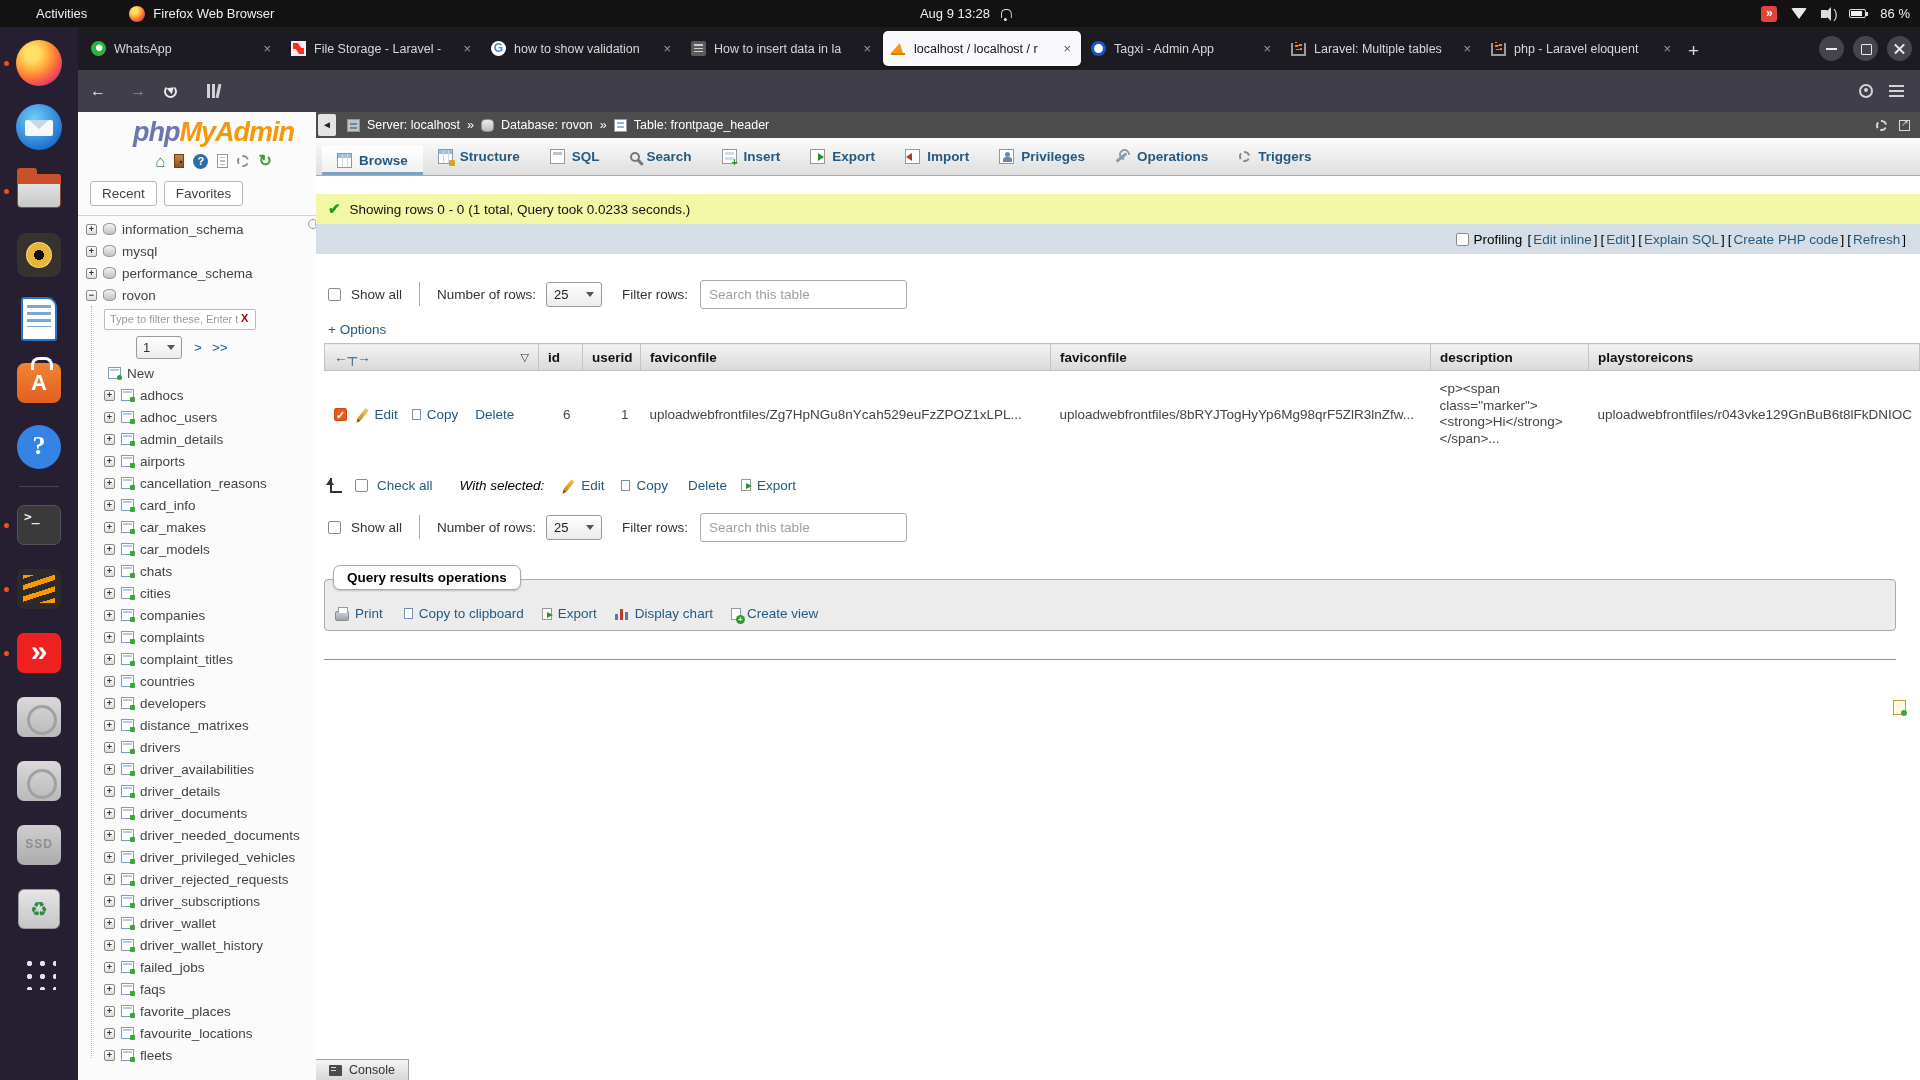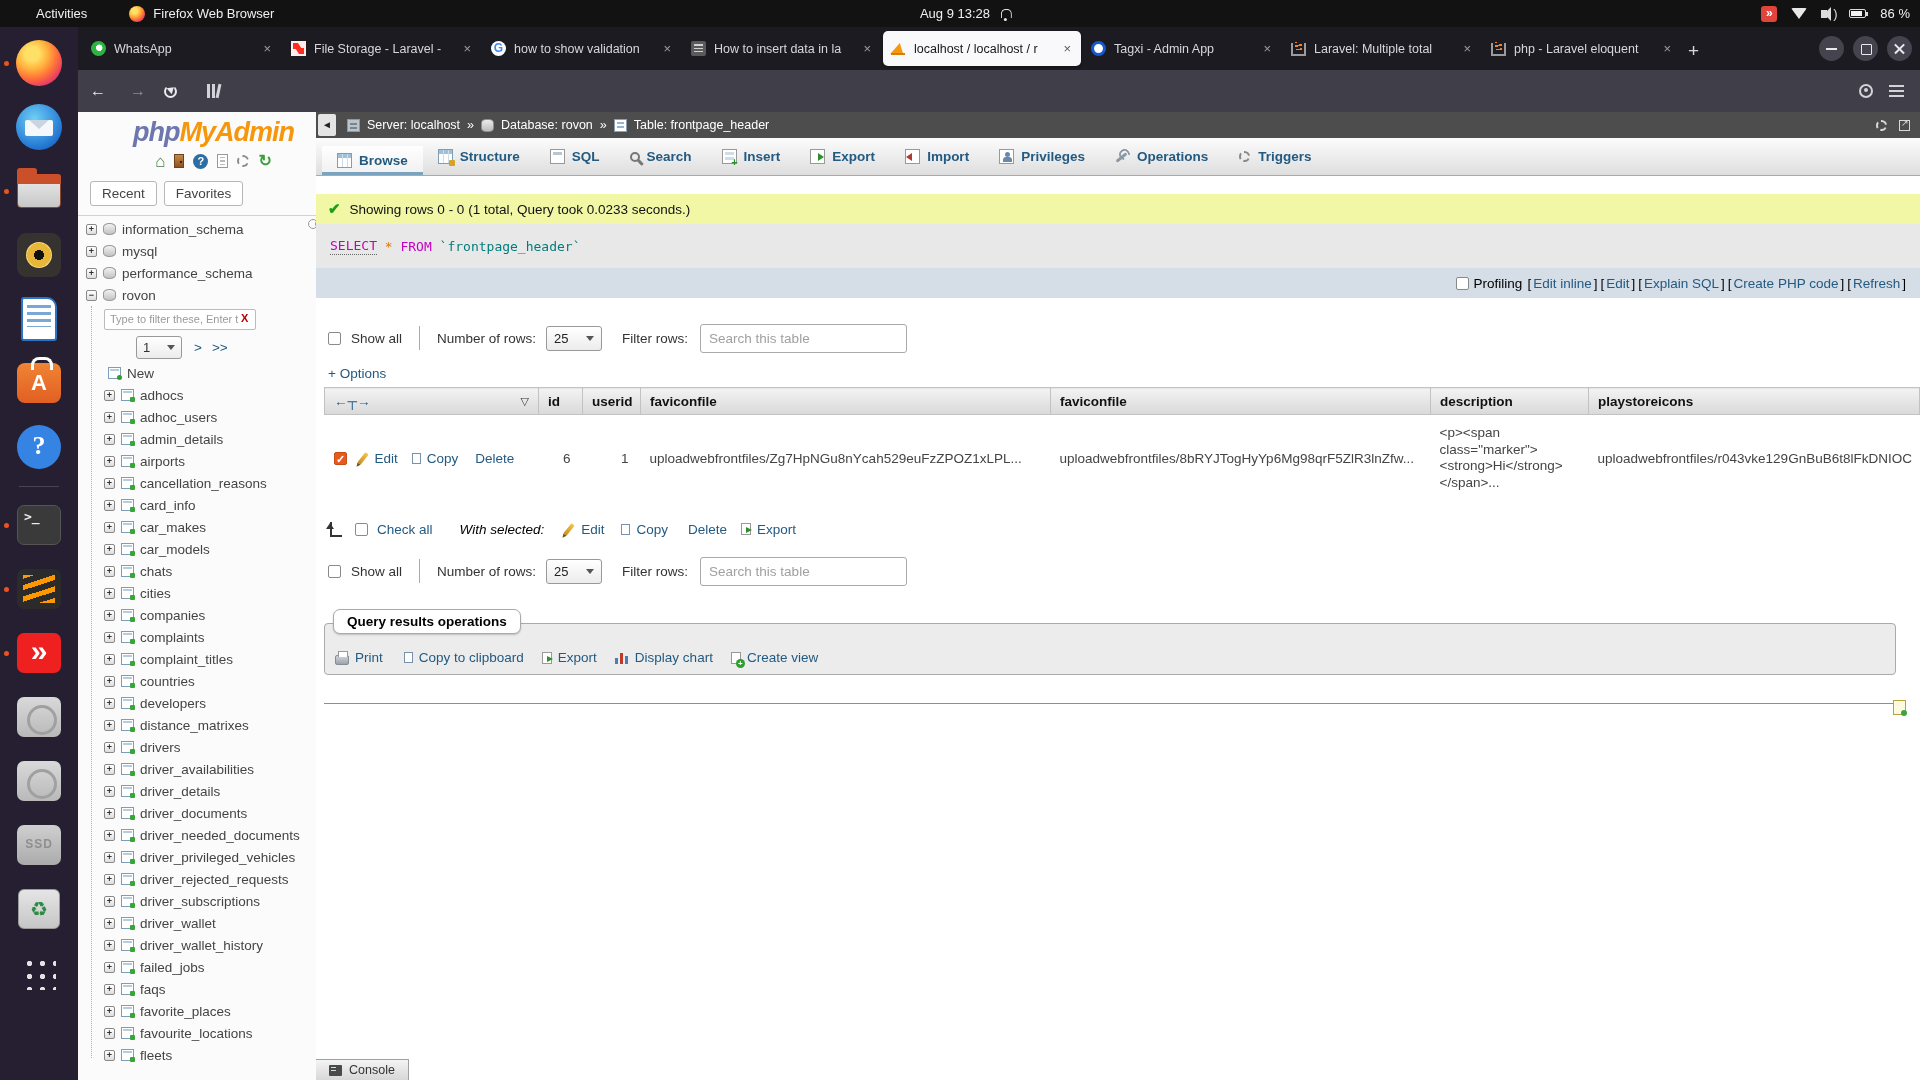--- a/index.html
+++ b/index.html
@@ -423,21 +423,21 @@
         </div>
 
         <div class="tab" data-active="false">
           <span class="tfav" data-ficon="tagxi"></span>
           <span class="ttitle">Tagxi - Admin App</span>
           <span class="tclose">×</span>
         </div>
 
         <div class="tab" data-active="false">
           <span class="tfav" data-ficon="stackoverflow"></span>
-          <span class="ttitle">Laravel: Multiple total</span>
+          <span class="ttitle">Laravel: Multiple tables</span>
           <span class="tclose">×</span>
         </div>
 
         <div class="tab" data-active="false">
           <span class="tfav" data-ficon="stackoverflow"></span>
           <span class="ttitle">php - Laravel eloquent</span>
           <span class="tclose">×</span>
         </div>
       </div>
     <span class="newtab">+</span>
@@ -791,23 +791,20 @@
           </div>
         </div>
 
       <div class="content">
 
         <div class="success">
           <span class="okck">✔</span>
           <span>Showing rows 0 - 0 (1 total, Query took 0.0233 seconds.)</span>
         </div>
 
-        <div class="sqlbox">
-          <span class="kw">SELECT</span>&nbsp;<span class="op">*</span>&nbsp;<span class="kw2">FROM</span>&nbsp;<span class="tname">`frontpage_header`</span>
-        </div>
 
         <div class="profbar">
           <span class="cb"></span>
           <span>Profiling</span>
           <span style="display:flex;gap:3px;align-items:center;">
 
               <span style="display:flex;gap:2px;">
                 <span class="bk">[</span>
                 <span class="lnk">Edit inline</span>
                 <span class="bk">]</span>

